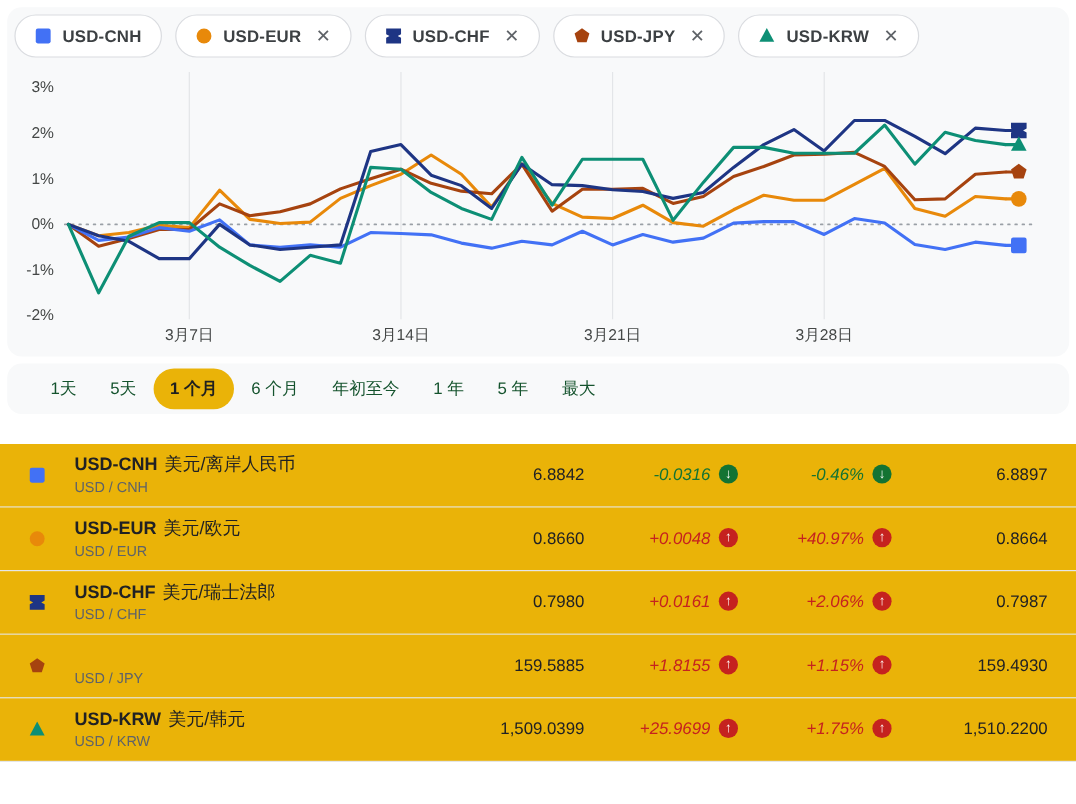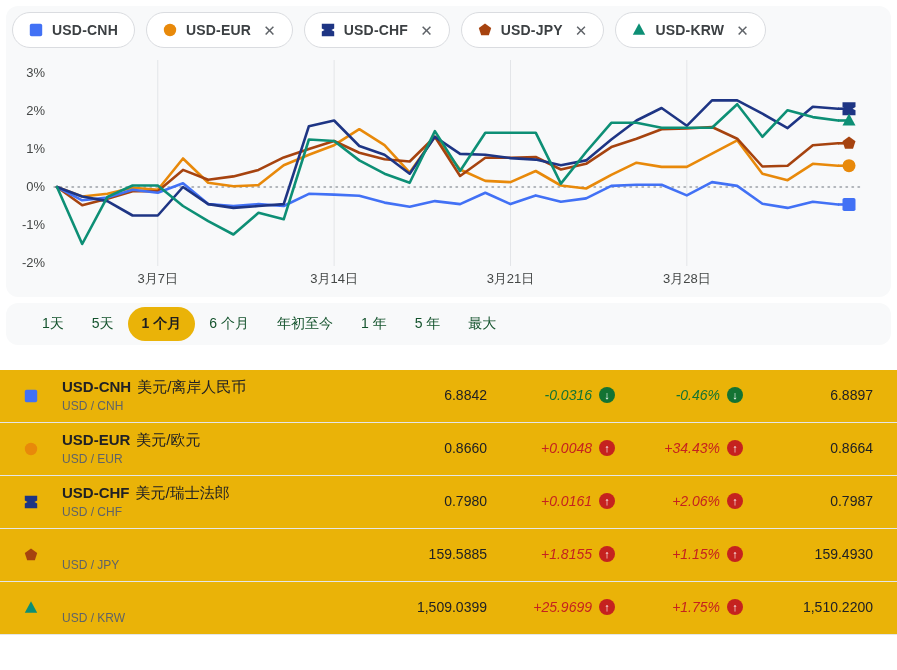--- a/index.html
+++ b/index.html
@@ -168,21 +168,21 @@
     <span class="tick-line1">
       <span class="tick-sym">USD-EUR</span><span class="tick-name">美元/欧元</span>
     </span>
     <span class="tick-pair">USD / EUR</span>
     <span class="num col-price">0.8660</span>
     <span class="num chg col-change up">
       <span class="v">+0.0048</span>
       <span class="badge">↑</span>
     </span>
     <span class="num chg col-pct up">
-      <span class="v">+34.43%</span>
+      <span class="v">+40.97%</span>
       <span class="badge">↑</span>
     </span>
     <span class="num col-prev">0.8664</span>
   </div>
 
   <div class="t-row">
     <span class="row-icon"><svg width="14" height="14" viewBox="0 0 14 14">
             <polygon points="0.80,0.80 13.20,0.80 13.20,5.45 10.41,7.00 13.20,8.55 13.20,13.20 0.80,13.20 0.80,8.55 3.59,7.00 0.80,5.45" fill="#1e3584"></polygon>
           </svg></span>
     <span class="tick-line1">
@@ -215,20 +215,23 @@
       <span class="v">+1.15%</span>
       <span class="badge">↑</span>
     </span>
     <span class="num col-prev">159.4930</span>
   </div>
 
   <div class="t-row">
     <span class="row-icon"><svg width="14" height="14" viewBox="0 0 14 14">
             <polygon points="7.00,0.30 13.20,11.84 0.80,11.84" fill="#0d8f75"></polygon>
           </svg></span>
+    <span class="tick-line1">
+      <span class="tick-sym">USD-KRW</span><span class="tick-name">美元/韩元</span>
+    </span>
     <span class="tick-pair">USD / KRW</span>
     <span class="num col-price">1,509.0399</span>
     <span class="num chg col-change up">
       <span class="v">+25.9699</span>
       <span class="badge">↑</span>
     </span>
     <span class="num chg col-pct up">
       <span class="v">+1.75%</span>
       <span class="badge">↑</span>
     </span>

